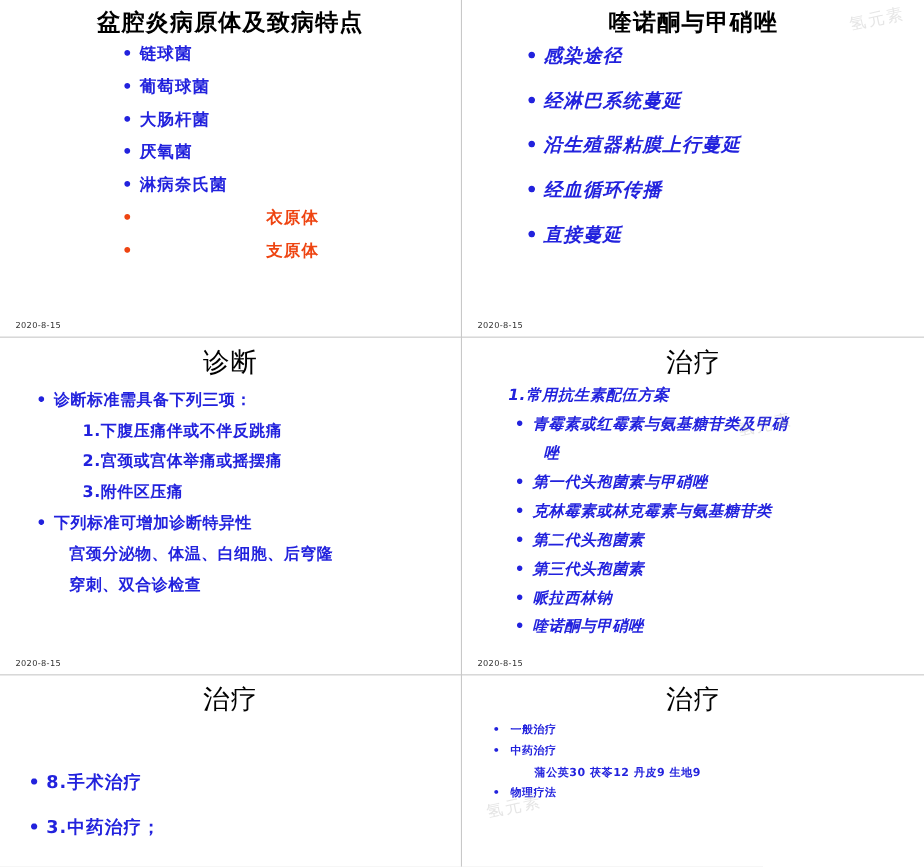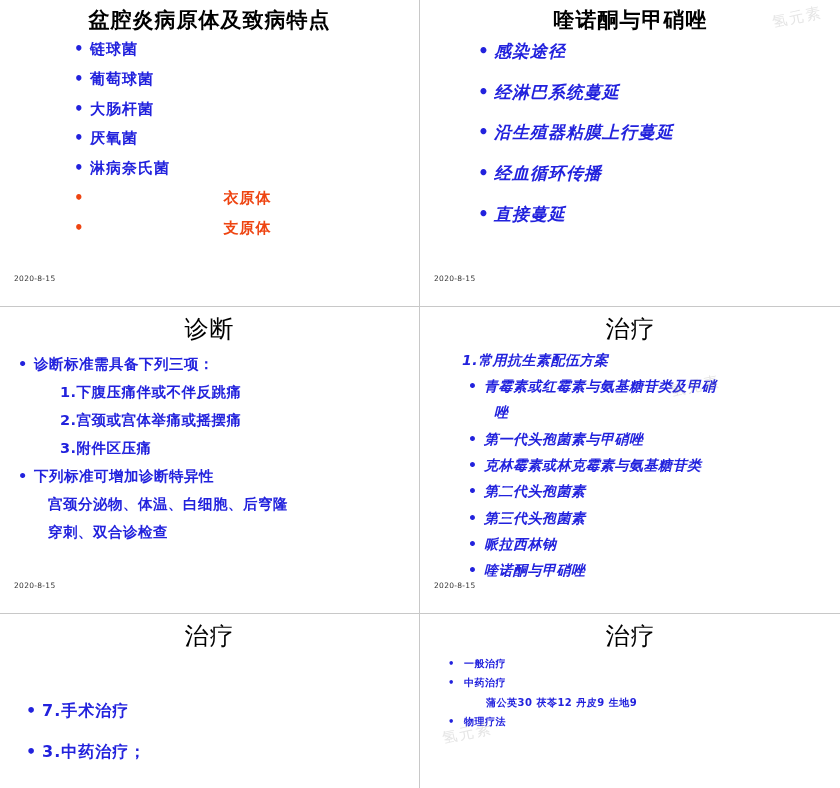--- a/index.html
+++ b/index.html
@@ -57,36 +57,36 @@
   }
   .b-dot::before {
     content: "\2022";
     position: absolute;
     left: -16px;
     top: 0;
     color: inherit;
     font-size: 1em;
   }
   
-  .s1 ul { margin-left: 76px; }
+  .s1 ul { margin-left: 113px; }
   .s1 li {
     font-size: 15px;
     margin-bottom: 8px;
     letter-spacing: 1px;
   }
   .s1 li.accent { color: #ee4411; text-align: center; }
   
   .s2 ul { margin-left: 60px; margin-top: 2px; font-style: italic; }
   .s2 li {
     font-size: 17px;
     margin-bottom: 16px;
     letter-spacing: 1px;
   }
   
-  .s3 ul { margin-left: 20px; margin-top: 10px; }
+  .s3 ul { margin-left: 35px; margin-top: 10px; }
   .s3 li {
     font-size: 14.5px;
     margin-bottom: 7px;
     letter-spacing: 0.5px;
   }
   .s3 li.indent {
     margin-left: 26px;
   }
   .s3 li.cont {
     margin-left: 14px;
@@ -114,21 +114,21 @@
     font-size: 10px;
     margin-bottom: 5px;
     letter-spacing: 0.5px;
   }
   .s6 li.plainline {
     margin-left: 22px;
   }
   .date {
     position: absolute;
     left: 14px;
-    bottom: 23px;
+    bottom: 6px;
     font-size: 7.5px;
     color: #333333;
     font-family: "DejaVu Sans", sans-serif;
     letter-spacing: 0.3px;
   }
   .watermark {
     position: absolute;
     color: rgba(170,170,170,0.30);
     font-size: 15px;
     font-family: "DejaVu Sans", sans-serif;
@@ -199,21 +199,21 @@
       <li class="sub b-dot">哌拉西林钠</li>
       <li class="sub b-dot">喹诺酮与甲硝唑</li>
     </ul>
     <div class="date">2020-8-15</div>
     <div class="watermark wm-c">氢元素</div>
   </div>
 
   <div class="slide s5">
     <div class="slide-title plain">治疗</div>
     <ul class="bullets">
-      <li class="b-dot">7.手术治疗</li>
+      <li class="b-dot">8.手术治疗</li>
       <li class="b-dot">3.中药治疗；</li>
     </ul>
   </div>
 
   <div class="slide s6">
     <div class="slide-title plain">治疗</div>
     <ul class="bullets">
       <li class="b-dot">一般治疗</li>
       <li class="b-dot">中药治疗</li>
       <li class="plainline">蒲公英30  茯苓12  丹皮9  生地9</li>

